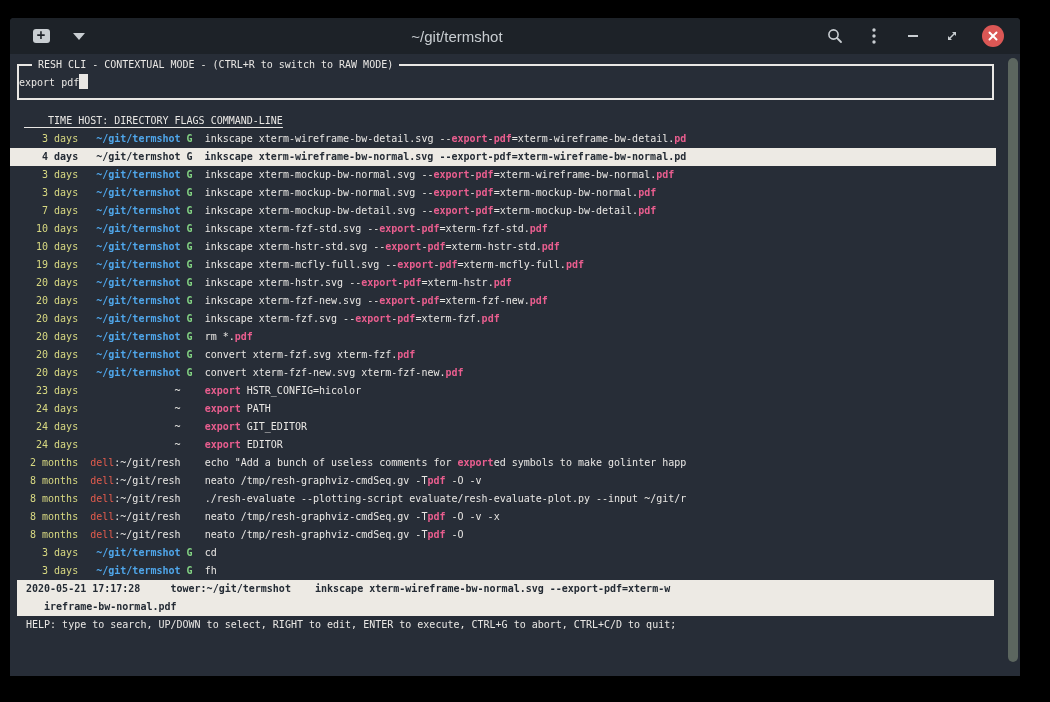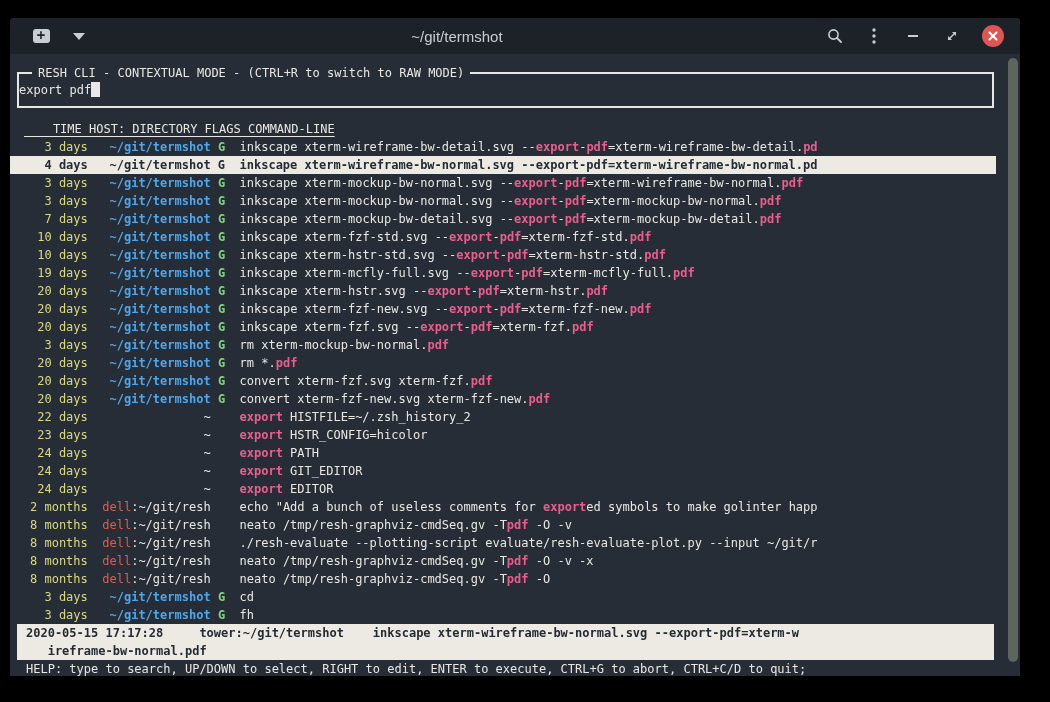--- a/index.html
+++ b/index.html
@@ -26,21 +26,21 @@
           border-radius:3px;position:relative;}
   .newtab-glyph::before{content:"+";position:absolute;left:0;right:0;top:-2px;
           text-align:center;color:var(--titlebar);font-weight:bold;font-size:14px;}
   .caret-down{width:0;height:0;border-left:6px solid transparent;
           border-right:6px solid transparent;border-top:7px solid var(--icon);}
   .dash{display:inline-block;width:10px;height:2px;background:var(--icon);}
   .close-circle{width:22px;height:22px;border-radius:50%;background:var(--close);
           display:inline-flex;align-items:center;justify-content:center;}
   
   .content{position:relative;height:622px;padding:10px 0 0 0;color:var(--fg);
-           font-size:12px;line-height:18px;margin-top:8px;}
+           font-size:10px;line-height:18px;}
   
   .searchbox{position:relative;margin:0 26px 0 7px;height:36px;
              border:2px solid var(--fg);}
   .sb-title{position:absolute;top:-10px;left:13px;background:var(--bg);
             padding:0 6px;color:var(--fg);white-space:pre;}
   .query-line{padding:7px 0 0 0;white-space:pre;}
   .cursor{display:inline-block;width:9px;height:16px;background:var(--fg);
           vertical-align:-3px;}
   
   .header-line{margin-top:12px;padding-left:14px;white-space:pre;
@@ -125,40 +125,38 @@
         <div class="row selected"><span class="seg c-s">  4 days   ~/git/termshot G  inkscape xterm-wireframe-bw-normal.svg --export-pdf=xterm-wireframe-bw-normal.pd</span></div>
         <div class="row"><span class="seg c-y">  3 days</span><span class="seg c-f">   </span><span class="seg c-h">~/git/termshot</span><span class="seg c-f"> </span><span class="seg c-g">G</span><span class="seg c-f">  </span><span class="seg c-f">inkscape xterm-mockup-bw-normal.svg --</span><span class="seg c-m">export</span><span class="seg c-f">-</span><span class="seg c-m">pdf</span><span class="seg c-f">=xterm-wireframe-bw-normal.</span><span class="seg c-m">pdf</span></div>
         <div class="row"><span class="seg c-y">  3 days</span><span class="seg c-f">   </span><span class="seg c-h">~/git/termshot</span><span class="seg c-f"> </span><span class="seg c-g">G</span><span class="seg c-f">  </span><span class="seg c-f">inkscape xterm-mockup-bw-normal.svg --</span><span class="seg c-m">export</span><span class="seg c-f">-</span><span class="seg c-m">pdf</span><span class="seg c-f">=xterm-mockup-bw-normal.</span><span class="seg c-m">pdf</span></div>
         <div class="row"><span class="seg c-y">  7 days</span><span class="seg c-f">   </span><span class="seg c-h">~/git/termshot</span><span class="seg c-f"> </span><span class="seg c-g">G</span><span class="seg c-f">  </span><span class="seg c-f">inkscape xterm-mockup-bw-detail.svg --</span><span class="seg c-m">export</span><span class="seg c-f">-</span><span class="seg c-m">pdf</span><span class="seg c-f">=xterm-mockup-bw-detail.</span><span class="seg c-m">pdf</span></div>
         <div class="row"><span class="seg c-y"> 10 days</span><span class="seg c-f">   </span><span class="seg c-h">~/git/termshot</span><span class="seg c-f"> </span><span class="seg c-g">G</span><span class="seg c-f">  </span><span class="seg c-f">inkscape xterm-fzf-std.svg --</span><span class="seg c-m">export</span><span class="seg c-f">-</span><span class="seg c-m">pdf</span><span class="seg c-f">=xterm-fzf-std.</span><span class="seg c-m">pdf</span></div>
         <div class="row"><span class="seg c-y"> 10 days</span><span class="seg c-f">   </span><span class="seg c-h">~/git/termshot</span><span class="seg c-f"> </span><span class="seg c-g">G</span><span class="seg c-f">  </span><span class="seg c-f">inkscape xterm-hstr-std.svg --</span><span class="seg c-m">export</span><span class="seg c-f">-</span><span class="seg c-m">pdf</span><span class="seg c-f">=xterm-hstr-std.</span><span class="seg c-m">pdf</span></div>
         <div class="row"><span class="seg c-y"> 19 days</span><span class="seg c-f">   </span><span class="seg c-h">~/git/termshot</span><span class="seg c-f"> </span><span class="seg c-g">G</span><span class="seg c-f">  </span><span class="seg c-f">inkscape xterm-mcfly-full.svg --</span><span class="seg c-m">export</span><span class="seg c-f">-</span><span class="seg c-m">pdf</span><span class="seg c-f">=xterm-mcfly-full.</span><span class="seg c-m">pdf</span></div>
         <div class="row"><span class="seg c-y"> 20 days</span><span class="seg c-f">   </span><span class="seg c-h">~/git/termshot</span><span class="seg c-f"> </span><span class="seg c-g">G</span><span class="seg c-f">  </span><span class="seg c-f">inkscape xterm-hstr.svg --</span><span class="seg c-m">export</span><span class="seg c-f">-</span><span class="seg c-m">pdf</span><span class="seg c-f">=xterm-hstr.</span><span class="seg c-m">pdf</span></div>
         <div class="row"><span class="seg c-y"> 20 days</span><span class="seg c-f">   </span><span class="seg c-h">~/git/termshot</span><span class="seg c-f"> </span><span class="seg c-g">G</span><span class="seg c-f">  </span><span class="seg c-f">inkscape xterm-fzf-new.svg --</span><span class="seg c-m">export</span><span class="seg c-f">-</span><span class="seg c-m">pdf</span><span class="seg c-f">=xterm-fzf-new.</span><span class="seg c-m">pdf</span></div>
         <div class="row"><span class="seg c-y"> 20 days</span><span class="seg c-f">   </span><span class="seg c-h">~/git/termshot</span><span class="seg c-f"> </span><span class="seg c-g">G</span><span class="seg c-f">  </span><span class="seg c-f">inkscape xterm-fzf.svg --</span><span class="seg c-m">export</span><span class="seg c-f">-</span><span class="seg c-m">pdf</span><span class="seg c-f">=xterm-fzf.</span><span class="seg c-m">pdf</span></div>
-        <div class="row"><span class="seg c-y">  3 days</span><span class="seg c-f">   </span><span class="seg c-h">~/git/termshot</span><span class="seg c-f"> </span><span class="seg c-g">G</span><span class="seg c-f">  </span><span class="seg c-f">rm xterm-mockup-bw-normal.</span><span class="seg c-m">pdf</span></div>
         <div class="row"><span class="seg c-y"> 20 days</span><span class="seg c-f">   </span><span class="seg c-h">~/git/termshot</span><span class="seg c-f"> </span><span class="seg c-g">G</span><span class="seg c-f">  </span><span class="seg c-f">rm *.</span><span class="seg c-m">pdf</span></div>
         <div class="row"><span class="seg c-y"> 20 days</span><span class="seg c-f">   </span><span class="seg c-h">~/git/termshot</span><span class="seg c-f"> </span><span class="seg c-g">G</span><span class="seg c-f">  </span><span class="seg c-f">convert xterm-fzf.svg xterm-fzf.</span><span class="seg c-m">pdf</span></div>
         <div class="row"><span class="seg c-y"> 20 days</span><span class="seg c-f">   </span><span class="seg c-h">~/git/termshot</span><span class="seg c-f"> </span><span class="seg c-g">G</span><span class="seg c-f">  </span><span class="seg c-f">convert xterm-fzf-new.svg xterm-fzf-new.</span><span class="seg c-m">pdf</span></div>
-        <div class="row"><span class="seg c-y"> 22 days</span><span class="seg c-f">                ~</span><span class="seg c-f">    </span><span class="seg c-m">export</span><span class="seg c-f"> HISTFILE=~/.zsh_history_2</span></div>
         <div class="row"><span class="seg c-y"> 23 days</span><span class="seg c-f">                ~</span><span class="seg c-f">    </span><span class="seg c-m">export</span><span class="seg c-f"> HSTR_CONFIG=hicolor</span></div>
         <div class="row"><span class="seg c-y"> 24 days</span><span class="seg c-f">                ~</span><span class="seg c-f">    </span><span class="seg c-m">export</span><span class="seg c-f"> PATH</span></div>
         <div class="row"><span class="seg c-y"> 24 days</span><span class="seg c-f">                ~</span><span class="seg c-f">    </span><span class="seg c-m">export</span><span class="seg c-f"> GIT_EDITOR</span></div>
         <div class="row"><span class="seg c-y"> 24 days</span><span class="seg c-f">                ~</span><span class="seg c-f">    </span><span class="seg c-m">export</span><span class="seg c-f"> EDITOR</span></div>
         <div class="row"><span class="seg c-y">2 months</span><span class="seg c-f">  </span><span class="seg c-r">dell</span><span class="seg c-f">:~/git/resh</span><span class="seg c-f">    </span><span class="seg c-f">echo "Add a bunch of useless comments for </span><span class="seg c-m">export</span><span class="seg c-f">ed symbols to make golinter happ</span></div>
         <div class="row"><span class="seg c-y">8 months</span><span class="seg c-f">  </span><span class="seg c-r">dell</span><span class="seg c-f">:~/git/resh</span><span class="seg c-f">    </span><span class="seg c-f">neato /tmp/resh-graphviz-cmdSeq.gv -T</span><span class="seg c-m">pdf</span><span class="seg c-f"> -O -v</span></div>
         <div class="row"><span class="seg c-y">8 months</span><span class="seg c-f">  </span><span class="seg c-r">dell</span><span class="seg c-f">:~/git/resh</span><span class="seg c-f">    </span><span class="seg c-f">./resh-evaluate --plotting-script evaluate/resh-evaluate-plot.py --input ~/git/r</span></div>
         <div class="row"><span class="seg c-y">8 months</span><span class="seg c-f">  </span><span class="seg c-r">dell</span><span class="seg c-f">:~/git/resh</span><span class="seg c-f">    </span><span class="seg c-f">neato /tmp/resh-graphviz-cmdSeq.gv -T</span><span class="seg c-m">pdf</span><span class="seg c-f"> -O -v -x</span></div>
         <div class="row"><span class="seg c-y">8 months</span><span class="seg c-f">  </span><span class="seg c-r">dell</span><span class="seg c-f">:~/git/resh</span><span class="seg c-f">    </span><span class="seg c-f">neato /tmp/resh-graphviz-cmdSeq.gv -T</span><span class="seg c-m">pdf</span><span class="seg c-f"> -O</span></div>
         <div class="row"><span class="seg c-y">  3 days</span><span class="seg c-f">   </span><span class="seg c-h">~/git/termshot</span><span class="seg c-f"> </span><span class="seg c-g">G</span><span class="seg c-f">  </span><span class="seg c-f">cd</span></div>
         <div class="row"><span class="seg c-y">  3 days</span><span class="seg c-f">   </span><span class="seg c-h">~/git/termshot</span><span class="seg c-f"> </span><span class="seg c-g">G</span><span class="seg c-f">  </span><span class="seg c-f">fh</span></div>
       </div>
 
     <div class="statusbox">
-      <div>2020-05-15 17:17:28     tower:~/git/termshot    inkscape xterm-wireframe-bw-normal.svg --export-pdf=xterm-w</div>
+      <div>2020-05-21 17:17:28     tower:~/git/termshot    inkscape xterm-wireframe-bw-normal.svg --export-pdf=xterm-w</div>
       <div>   ireframe-bw-normal.pdf</div>
     </div>
 
     <div class="helpline">HELP: type to search, UP/DOWN to select, RIGHT to edit, ENTER to execute, CTRL+G to abort, CTRL+C/D to quit;</div>
   </div>
 
   <div class="scrolltrack">
     <div class="scrollthumb"></div>
   </div>
 </div>

